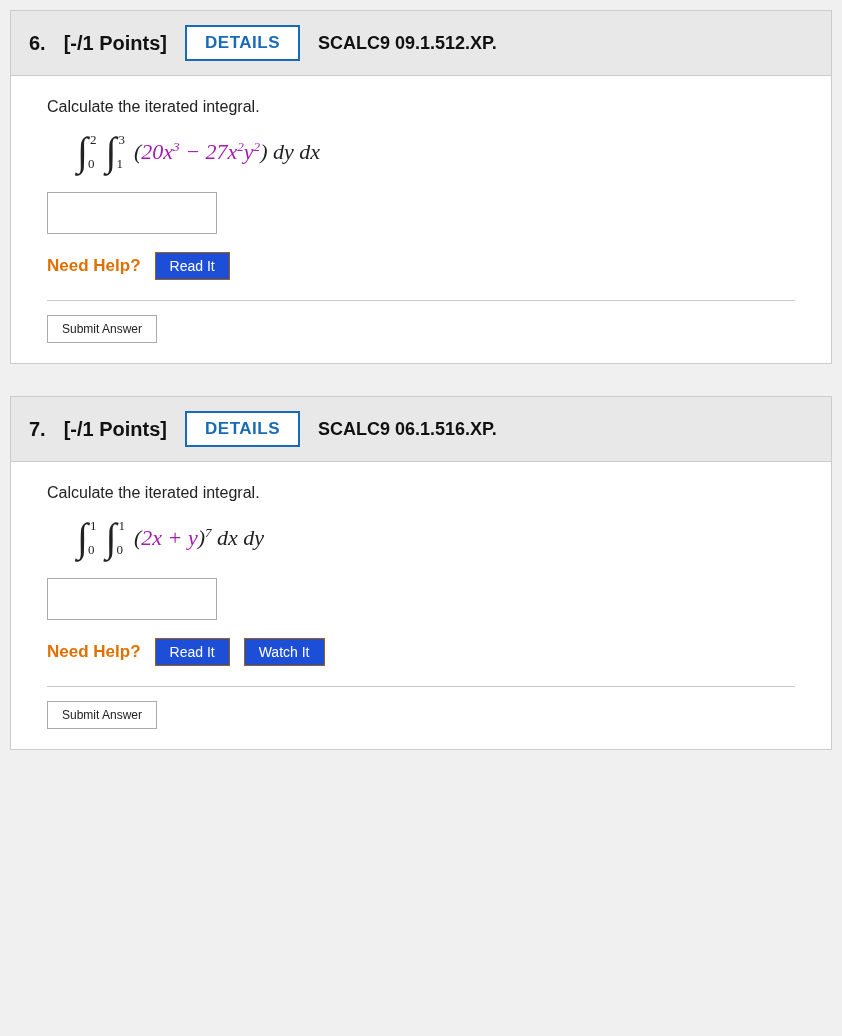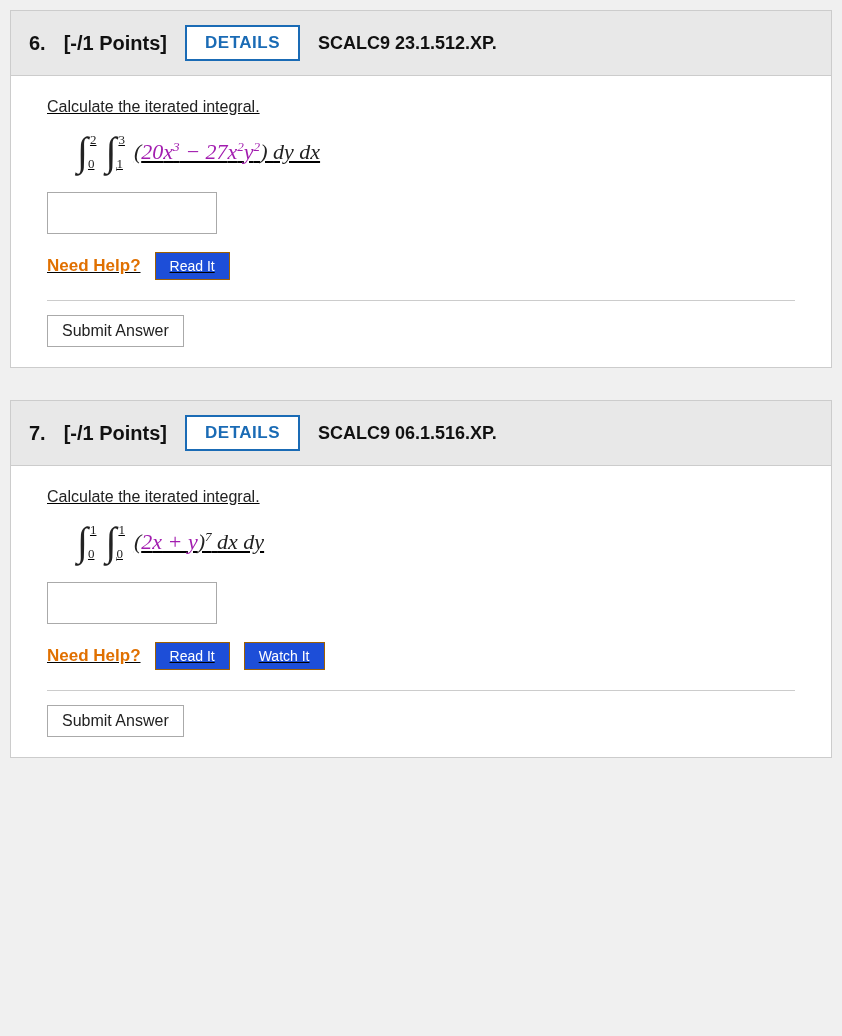--- a/index.html
+++ b/index.html
@@ -42,21 +42,20 @@
       font-weight: bold;
       color: #111;
     }
 
     .question-body {
       background: white;
       border: 1px solid #ccc;
       border-top: none;
       padding: 22px 36px 20px 36px;
       margin-bottom: 18px;
-      text-decoration: underline;
     }
 
     .question-text {
       font-size: 16px;
       color: #222;
       margin-bottom: 18px;
     }
 
     .integral-display {
       font-size: 22px;
@@ -143,42 +142,42 @@
     .submit-row {
       border-top: 1px solid #ccc;
       padding-top: 14px;
       margin-top: 4px;
     }
 
     .submit-btn {
       background: white;
       color: #222;
       border: 1px solid #aaa;
-      font-size: 16px;
+      font-size: 12px;
       padding: 6px 14px;
       cursor: pointer;
     }
 
     .section-gap {
       height: 14px;
     }
 
     sup {
       font-size: 60%;
     }
   </style>
 </head>
 <body>
 
 <div>
   <div class="question-header">
     <span class="question-number">6.</span>
     <span class="question-number">[-/1 Points]</span>
     <button class="details-btn">DETAILS</button>
-    <span class="question-code">SCALC9 23.1.512.XP.</span>
+    <span class="question-code">SCALC9 09.1.512.XP.</span>
   </div>
 
   <div class="question-body">
     <div class="question-text">Calculate the iterated integral.</div>
 
     <div class="integral-display">
 
       <span class="integral-pair">
         <span class="int-big">∫</span>
         <span class="int-limit-group">

